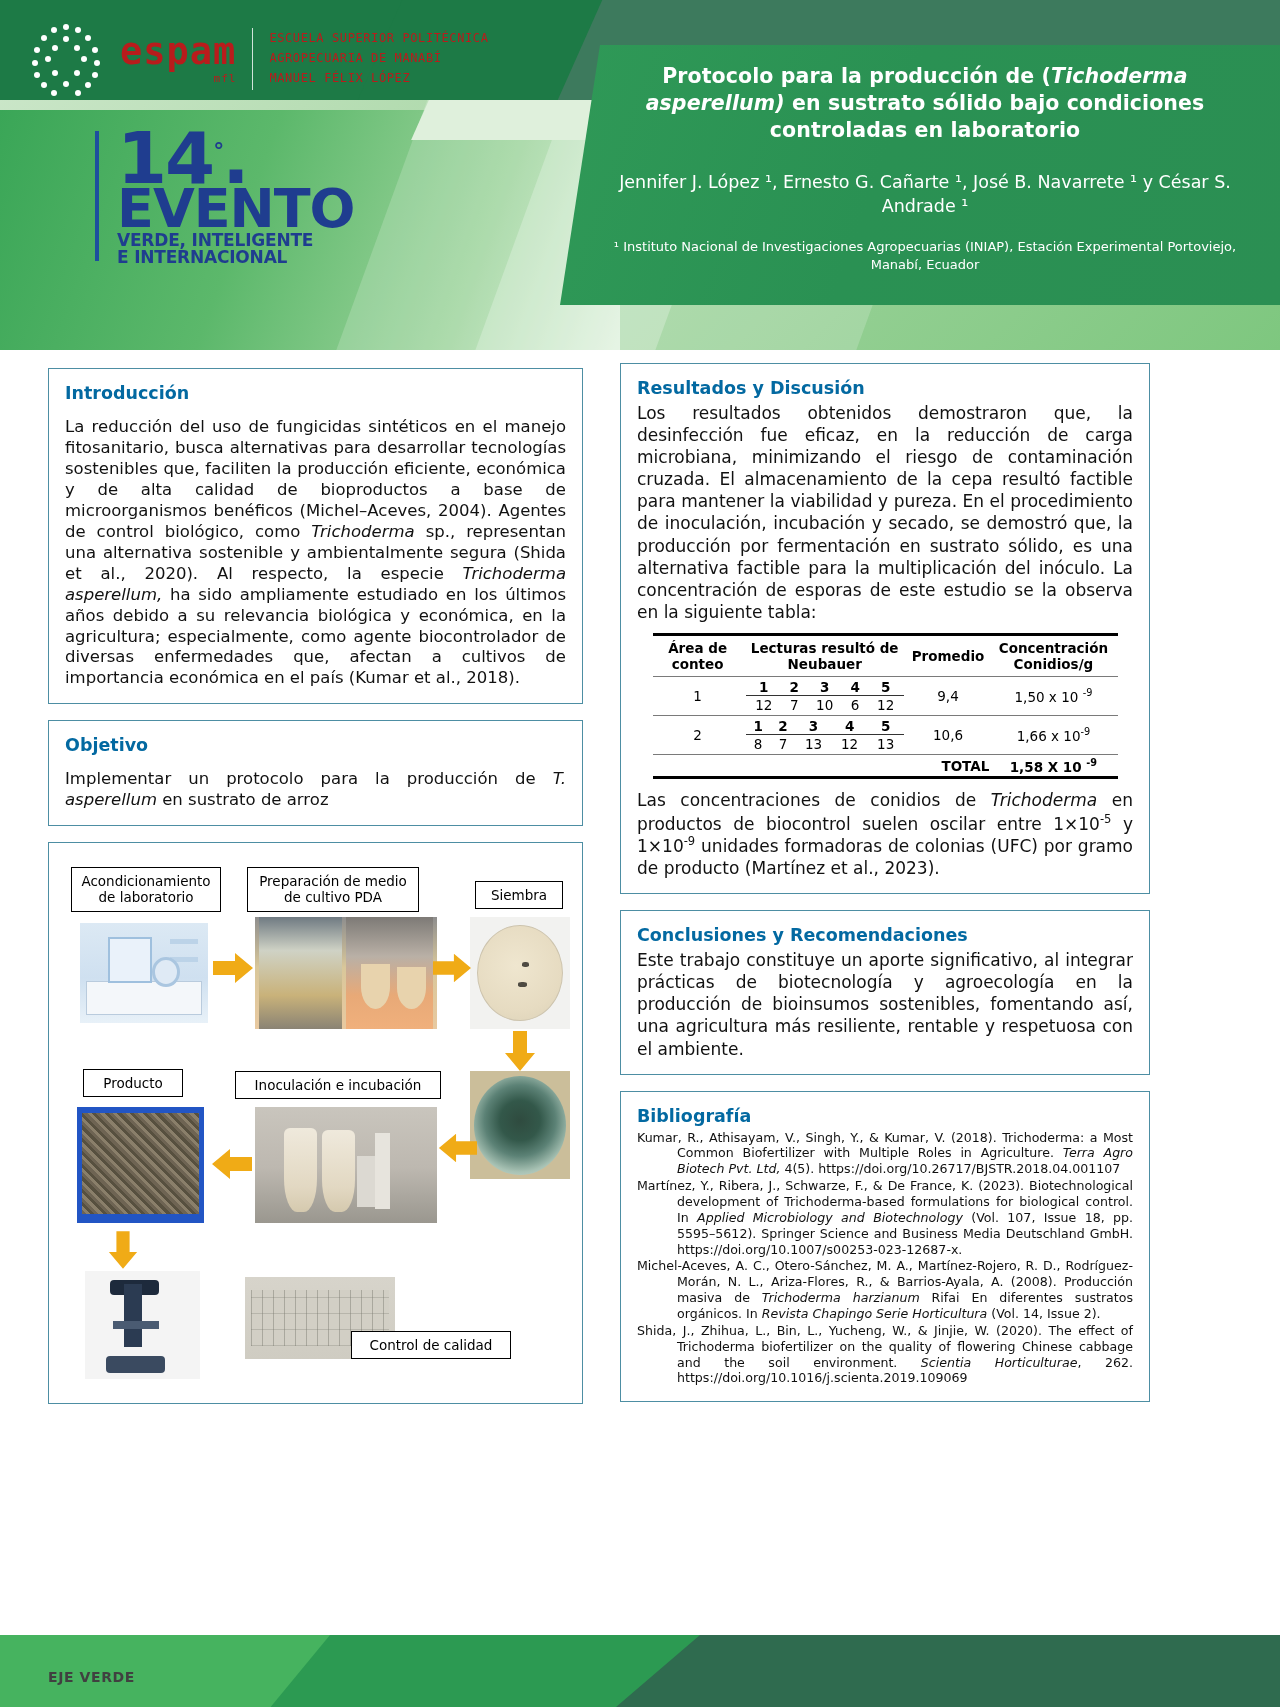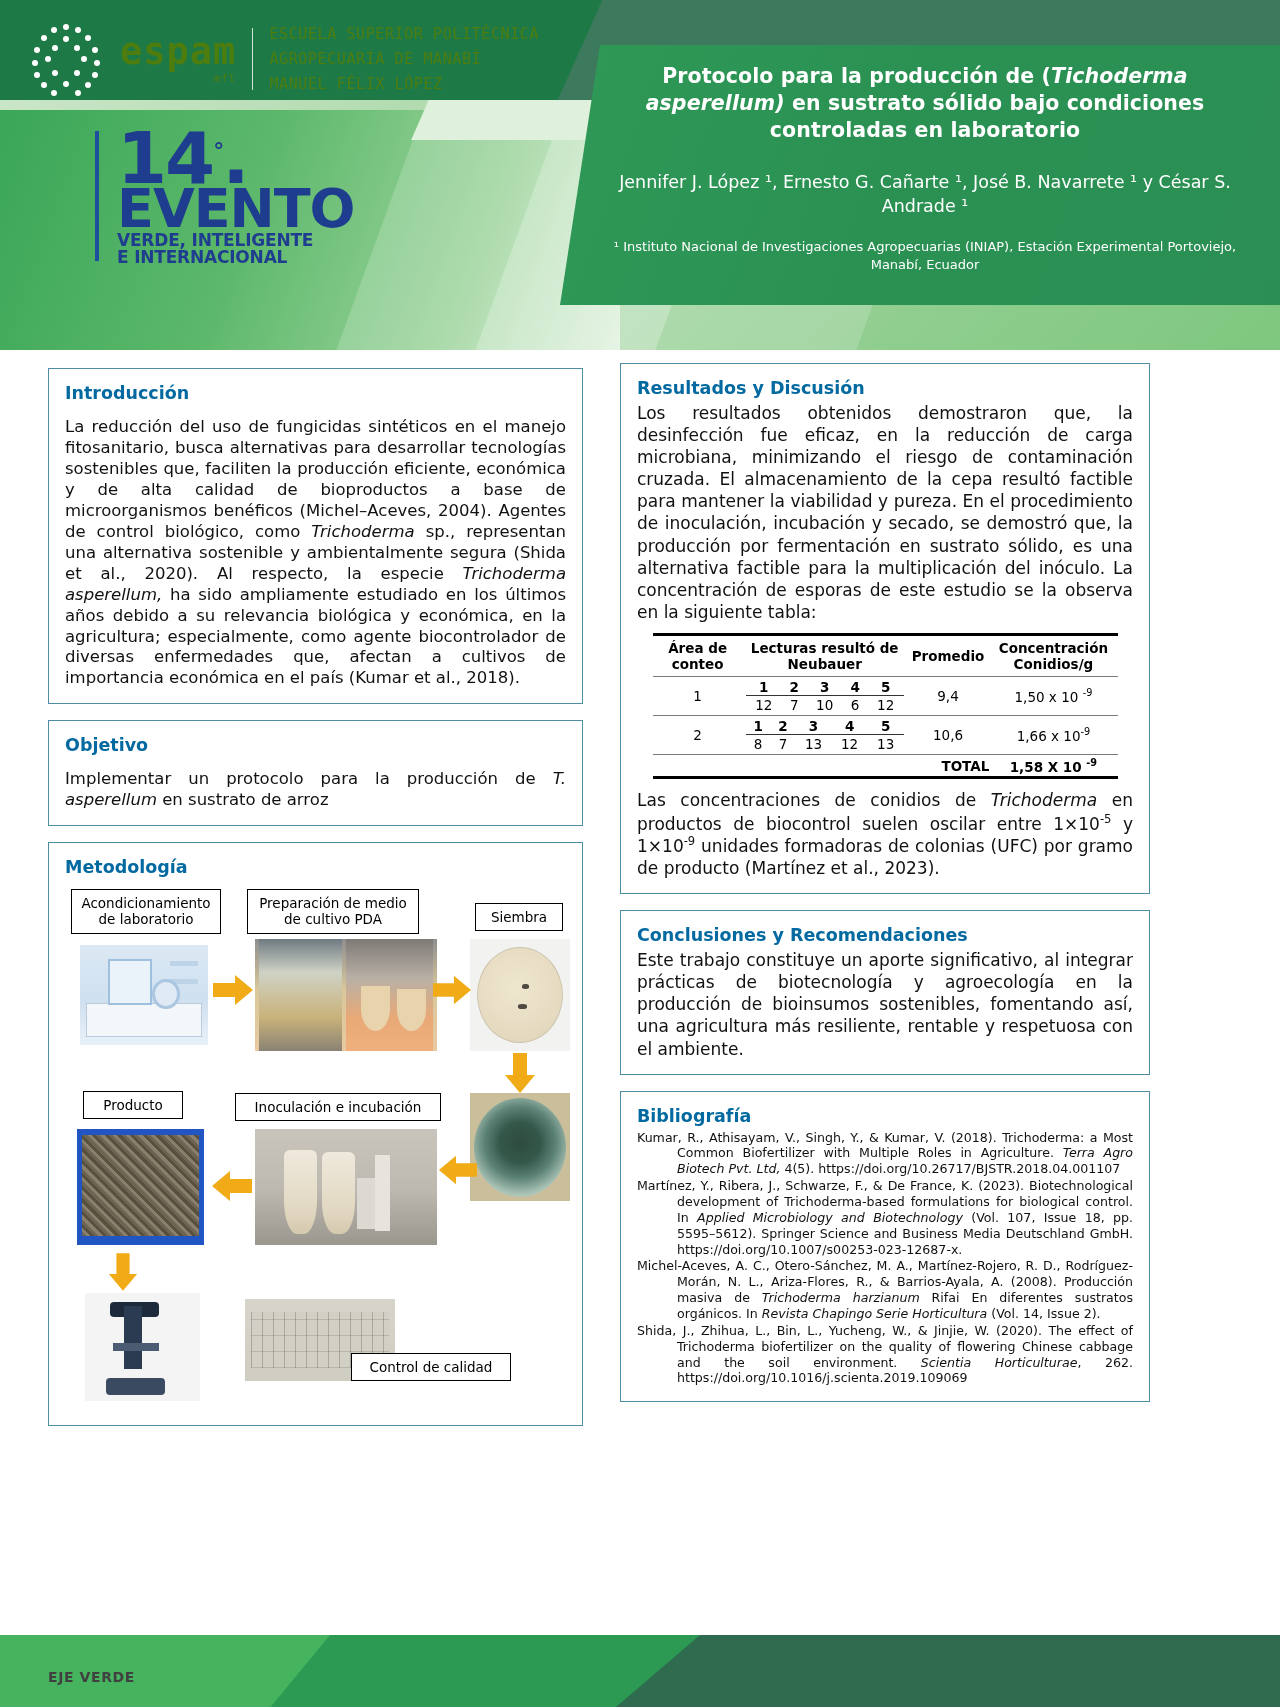--- a/index.html
+++ b/index.html
@@ -32,30 +32,30 @@
     clip-path:polygon(40px 0, 100% 0, 100% 100%, 0 100%);
     padding:18px 40px 10px 50px; text-align:center; color:#fff; }
   .poster-title { font-family:"DejaVu Sans","Liberation Sans",sans-serif;
     font-weight:bold; font-size:20.5px; line-height:1.32; letter-spacing:.1px; }
   .poster-title i { font-style:italic; }
   .poster-authors { margin-top:26px; font-size:17.5px; line-height:1.38; font-weight:normal; }
   .poster-affil { margin-top:20px; font-size:13px; line-height:1.35; }
   .sup { font-size:.68em; vertical-align:super; }
 
   
-  .espam { position:absolute; left:30px; top:22px; display:flex; align-items:center; gap:16px; color:#4d7c0f; }
+  .espam { position:absolute; left:30px; top:22px; display:flex; align-items:center; gap:16px; color:#b91c1c; }
   .dotlogo { width:74px; height:74px; position:relative; }
   .dotlogo span { position:absolute; width:6px; height:6px; border-radius:50%; background:#fff; }
   .espam-word { font-family:"DejaVu Sans Mono","Liberation Mono",monospace;
     font-size:37px; font-weight:bold; letter-spacing:1px; line-height:1; }
   .espam-mfl { font-family:"DejaVu Sans Mono","Liberation Mono",monospace;
     font-size:11px; text-align:right; letter-spacing:1px; margin-top:2px; }
   .espam-div { width:1px; height:62px; background:rgba(255,255,255,.8); }
   .espam-sub { font-family:"DejaVu Sans Mono","Liberation Mono",monospace;
-    font-size:15px; line-height:1.65; letter-spacing:.6px; }
+    font-size:12px; line-height:1.65; letter-spacing:.6px; }
 
   
   .evento { position:absolute; left:95px; top:130px; display:flex; align-items:flex-end; gap:10px; }
   .ev-emblem { width:140px; height:170px; position:relative; }
   .ev-siglo { position:absolute; left:0; top:118px; width:150px; text-align:center; }
   .ev-uni { font-size:10.5px; font-weight:bold; color:#7a9b2e; letter-spacing:.2px; }
   .ev-siglo-w { font-size:36px; font-weight:bold; color:#8aa62f; line-height:.92; letter-spacing:-1px; }
   .ev-xxi { font-size:44px; font-weight:bold; color:#3fa535; line-height:.92; letter-spacing:-1px; }
   .ev-bar { width:4px; background:#1d4f9e; height:130px; margin:0 8px 6px 0; }
   .ev-right { color:#1f3d8f; }
@@ -235,21 +235,20 @@
     <h2>Introducción</h2>
     <div class="body-txt"><span>La reducción del uso de fungicidas sintéticos en el manejo fitosanitario, busca alternativas para desarrollar tecnologías sostenibles que, faciliten la producción eficiente, económica y de alta calidad de bioproductos a base de microorganismos benéficos (Michel–Aceves, 2004). Agentes de control biológico, como </span><i>Trichoderma</i><span> sp., representan una alternativa sostenible y ambientalmente segura (Shida et al., 2020). Al respecto, la especie </span><i>Trichoderma asperellum,</i><span> ha sido ampliamente estudiado en los últimos años debido a su relevancia biológica y económica, en la agricultura; especialmente, como agente biocontrolador de diversas enfermedades que, afectan a cultivos de importancia económica en el país (Kumar et al., 2018).</span></div>
   </div>
 
   <div class="panel">
     <h2>Objetivo</h2>
     <div class="body-txt"><span>Implementar un protocolo para la producción de </span><i>T. asperellum</i><span> en sustrato de arroz</span></div>
   </div>
 
   <div class="panel">
-    <h2 class="tight">Metodología</h2>
 
     <div class="method-grid">
 
       <div class="mlabel" style="left:6px;top:8px;width:150px;">Acondicionamiento de laboratorio</div>
       <div class="mlabel" style="left:182px;top:8px;width:172px;text-align:center;">Preparación de medio de cultivo PDA</div>
       <div class="mlabel" style="left:410px;top:22px;width:88px;">Siembra</div>
 
       <div class="mimg img-lab" style="left:15px;top:64px;width:128px;height:100px;">
         <div class="bench"></div>
           <div class="hood"></div>

